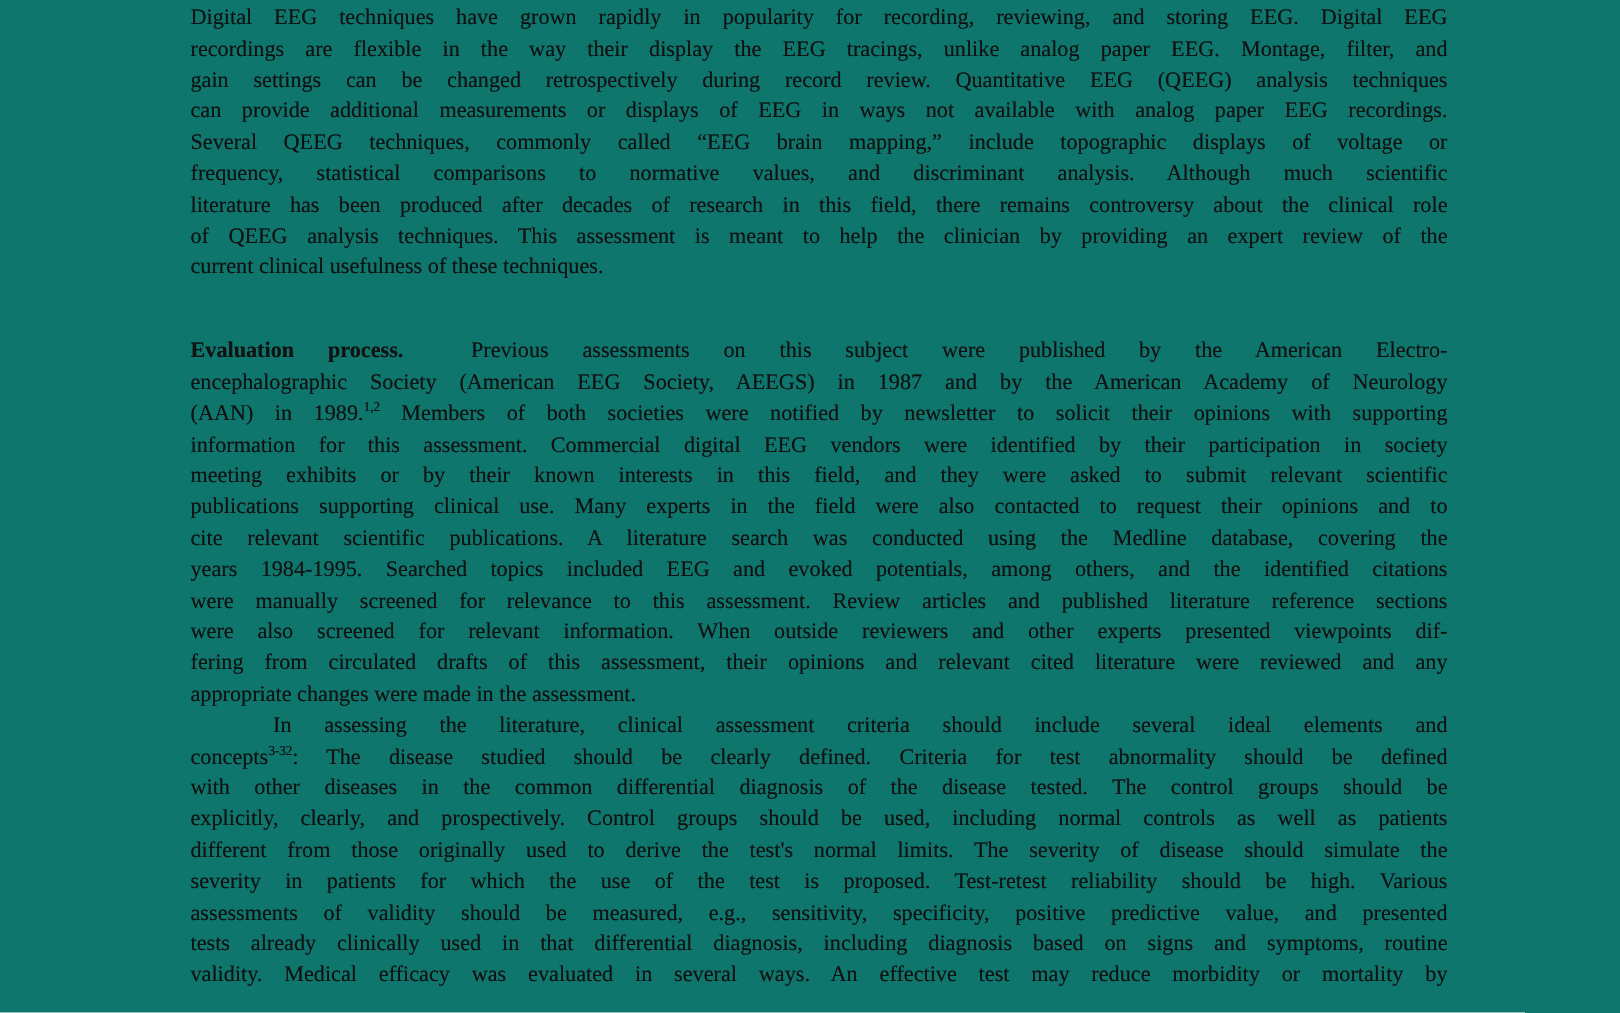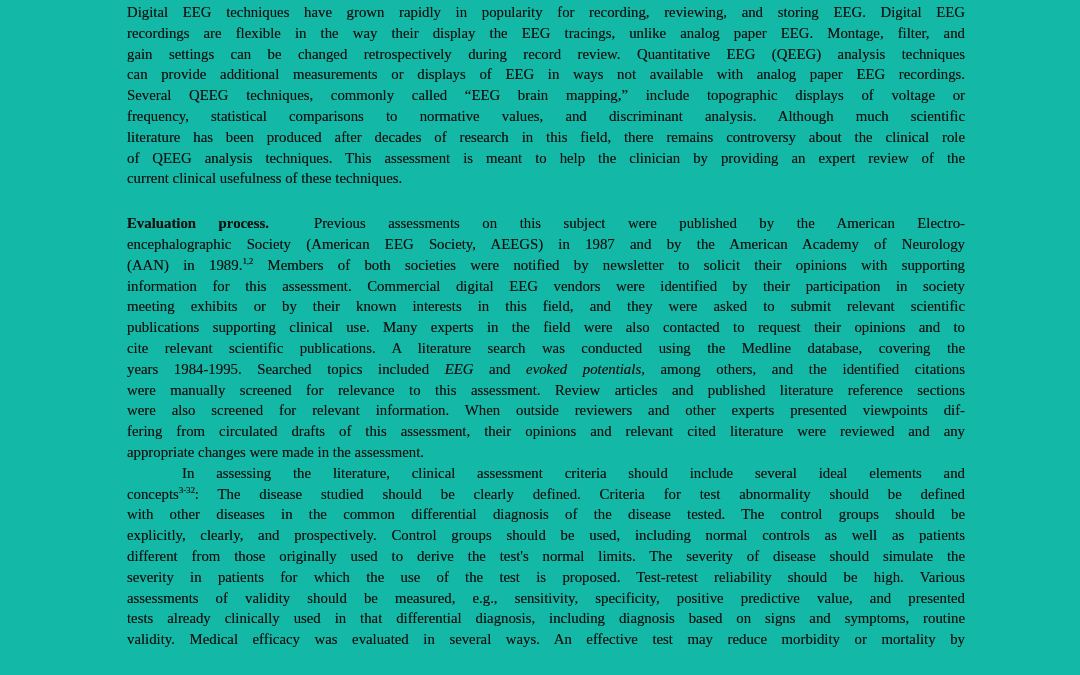--- a/index.html
+++ b/index.html
@@ -7,53 +7,53 @@
     padding: 0;
     width: 1080px;
     height: 675px;
     overflow: hidden;
     background: #fafaf9;
   }
   .page {
     position: relative;
     width: 1080px;
     height: 675px;
-    background: #14b8a6;
+    background: #0f766e;
   }
   .text-column {
     position: absolute;
     left: 127px;
     top: 2px;
     width: 838px;
     font-family: "Liberation Serif", "DejaVu Serif", serif;
     font-size: 14.8px;
     line-height: 20.8px;
     color: #121212;
     text-shadow: 0 0 0.3px rgba(10,10,10,0.55);
   }
   .paragraph { margin: 0; }
-  .paragraph.gap-before { margin-top: 24px; }
+  .paragraph.gap-before { margin-top: 35px; }
   .line {
     text-align: justify;
     height: 20.8px;
     overflow: hidden;
     white-space: normal;
   }
   .line::after {
     content: "";
     display: inline-block;
     width: 100%;
     height: 0;
   }
   .line.no-justify { text-align: left; }
   .line.no-justify::after { content: none; }
   .line.indent { text-indent: 55px; }
   .seg { }
   .seg-b { font-weight: bold; }
-  .seg-i { font-style: italic; }
+  .seg-i { }
   .seg-sup {
     vertical-align: super;
     font-size: 0.62em;
     line-height: 0;
     letter-spacing: -0.2px;
   }
 </style>
 </head>
 <body>
 

